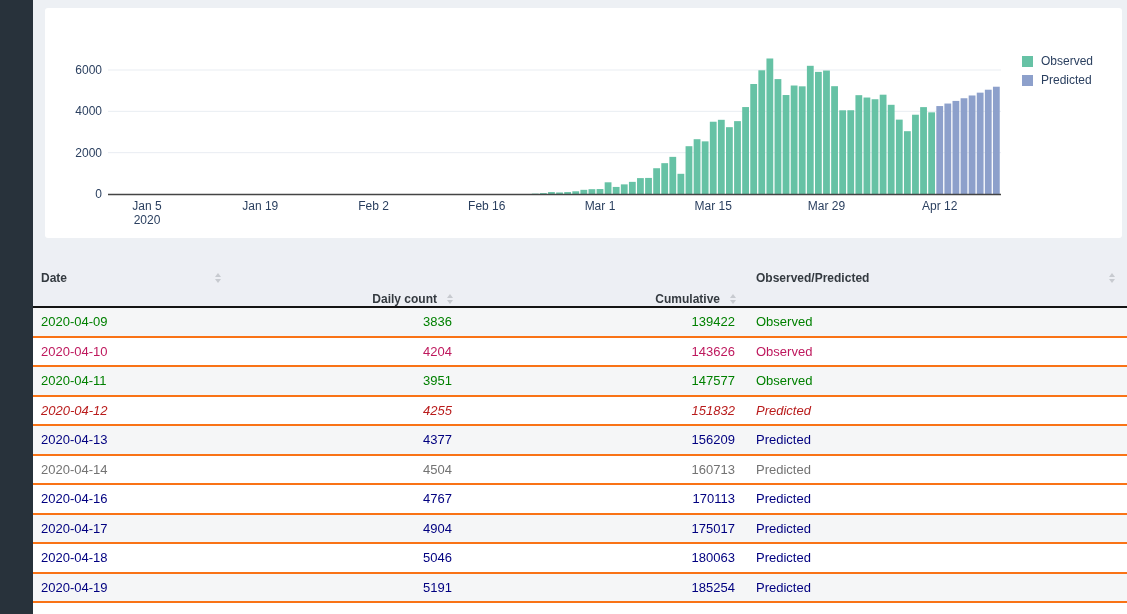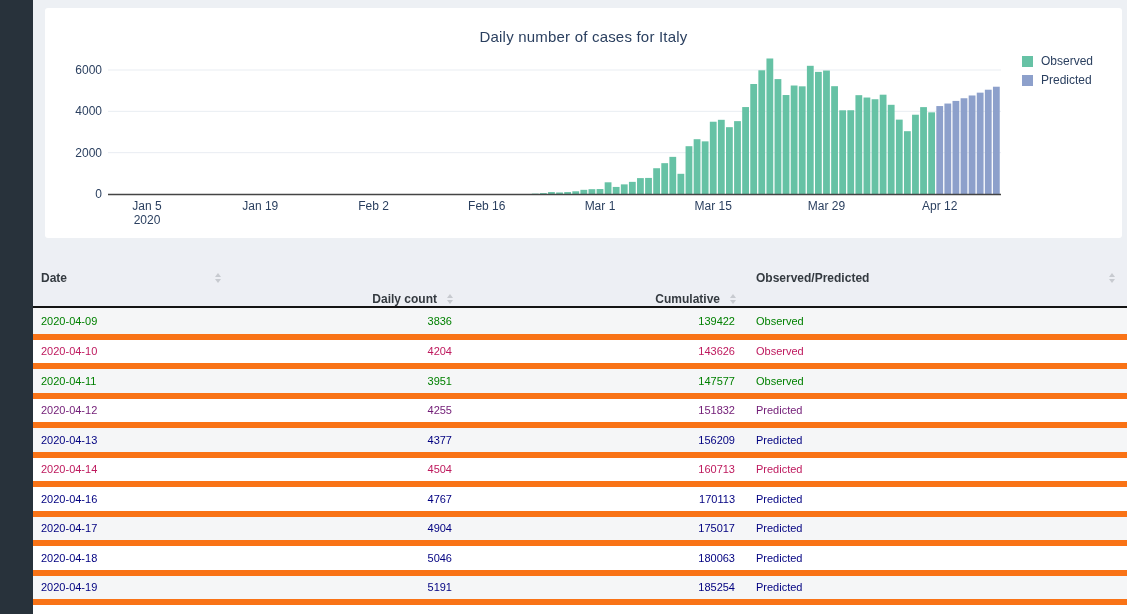--- a/index.html
+++ b/index.html
@@ -27,21 +27,21 @@
   thead tr { background:#edeff4; }
   th { height:37px; border-bottom:2px solid #141414; font-size:12px; font-weight:bold;
        color:#343a40; padding:0 8px; cursor:pointer; }
   .th-inner { display:flex; align-items:center; }
   .th-inner.right { justify-content:flex-end;margin-top:42px; }
   .th-inner .push { margin-left:auto; }
   .sorter { display:inline-flex; flex-direction:column; gap:2px; margin-left:10px; margin-right:4px; }
   .sorter i { display:block; width:0; height:0; border-left:3.5px solid transparent; border-right:3.5px solid transparent; }
   .sorter .up   { border-bottom:4px solid #c7cad0; }
   .sorter .down { border-top:4px solid #c7cad0; }
-  td { height:29.5px; font-size:11px; padding:0 8px; border-bottom:6px solid #f97316; background:#ffffff; }
+  td { height:29.5px; font-size:13px; padding:0 8px; border-bottom:2px solid #f97316; background:#ffffff; }
   tr.stripe td { background:#f5f6f7; }
   td.num { text-align:right; padding-right:13px; }
 </style>
 </head>
 <body>
 
 <div class="sidebar"></div>
 
 <div class="chart-card">
   <svg id="chart-svg" xmlns="http://www.w3.org/2000/svg">
@@ -118,21 +118,20 @@
       <text x="102" y="202" text-anchor="middle">Jan 5</text>
       <text x="102" y="216" text-anchor="middle">2020</text>
       <text x="215.246" y="202" text-anchor="middle">Jan 19</text>
       <text x="328.492" y="202" text-anchor="middle">Feb 2</text>
       <text x="441.738" y="202" text-anchor="middle">Feb 16</text>
       <text x="554.984" y="202" text-anchor="middle">Mar 1</text>
       <text x="668.23" y="202" text-anchor="middle">Mar 15</text>
       <text x="781.476" y="202" text-anchor="middle">Mar 29</text>
       <text x="894.7220000000001" y="202" text-anchor="middle">Apr 12</text>
     </svg>
-  <div class="chart-title">Daily number of cases for Italy</div>
   <div class="legend" id="legend">
       <div class="legend-item">
         <span class="legend-swatch" style="background: rgb(102, 194, 165);"></span>
         <span class="legend-label">Observed</span>
       </div>
       <div class="legend-item">
         <span class="legend-swatch" style="background: rgb(141, 160, 203);"></span>
         <span class="legend-label">Predicted</span>
       </div>
     </div>
@@ -198,33 +197,33 @@
           <td class="num">4204</td>
           <td class="num">143626</td>
           <td>Observed</td>
         </tr>
         <tr class="stripe" style="color: rgb(0, 128, 0); padding-left: 12px;">
           <td>2020-04-11</td>
           <td class="num">3951</td>
           <td class="num">147577</td>
           <td>Observed</td>
         </tr>
-        <tr style="color: #701a75;">
+        <tr style="color: #b91c1c; font-style: italic;">
           <td>2020-04-12</td>
           <td class="num">4255</td>
           <td class="num">151832</td>
           <td>Predicted</td>
         </tr>
         <tr class="stripe" style="color: rgb(0, 0, 128);">
           <td>2020-04-13</td>
           <td class="num">4377</td>
           <td class="num">156209</td>
           <td>Predicted</td>
         </tr>
-        <tr style="color: #be185d;">
+        <tr style="color: #737373;">
           <td>2020-04-14</td>
           <td class="num">4504</td>
           <td class="num">160713</td>
           <td>Predicted</td>
         </tr>
         <tr style="color: rgb(0, 0, 128);">
           <td>2020-04-16</td>
           <td class="num">4767</td>
           <td class="num">170113</td>
           <td>Predicted</td>

